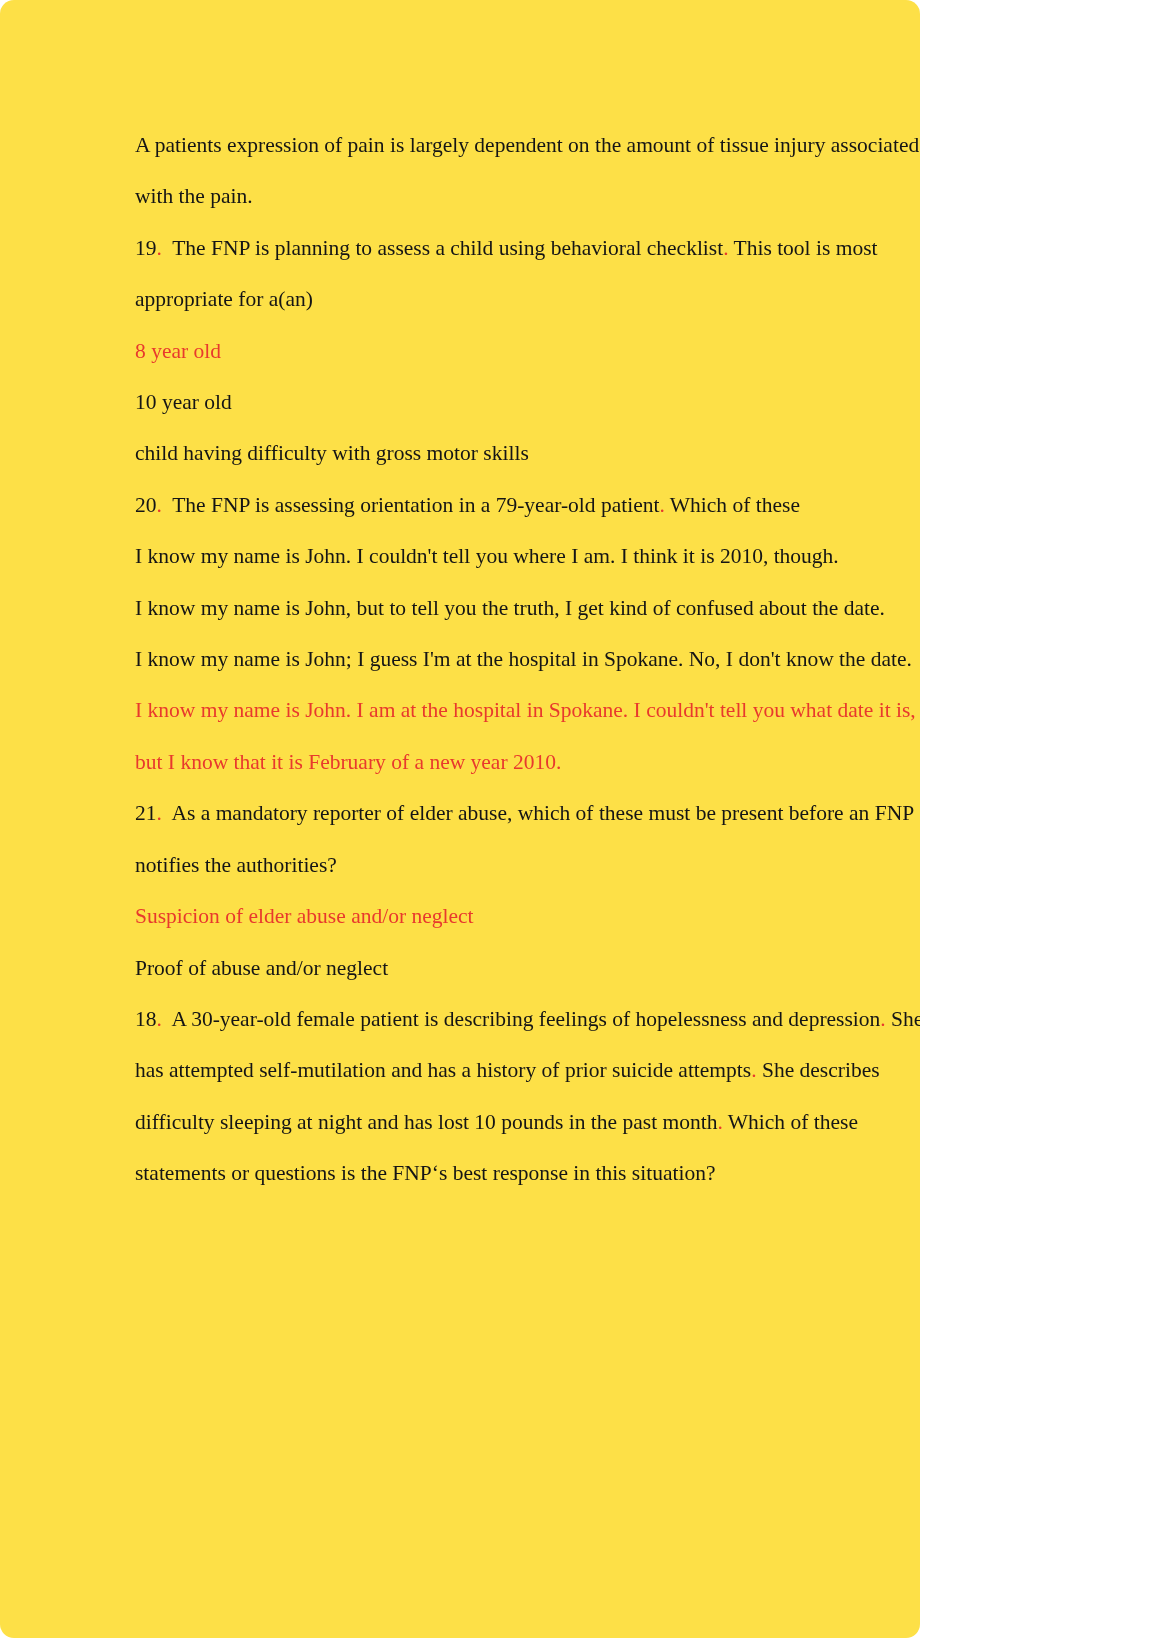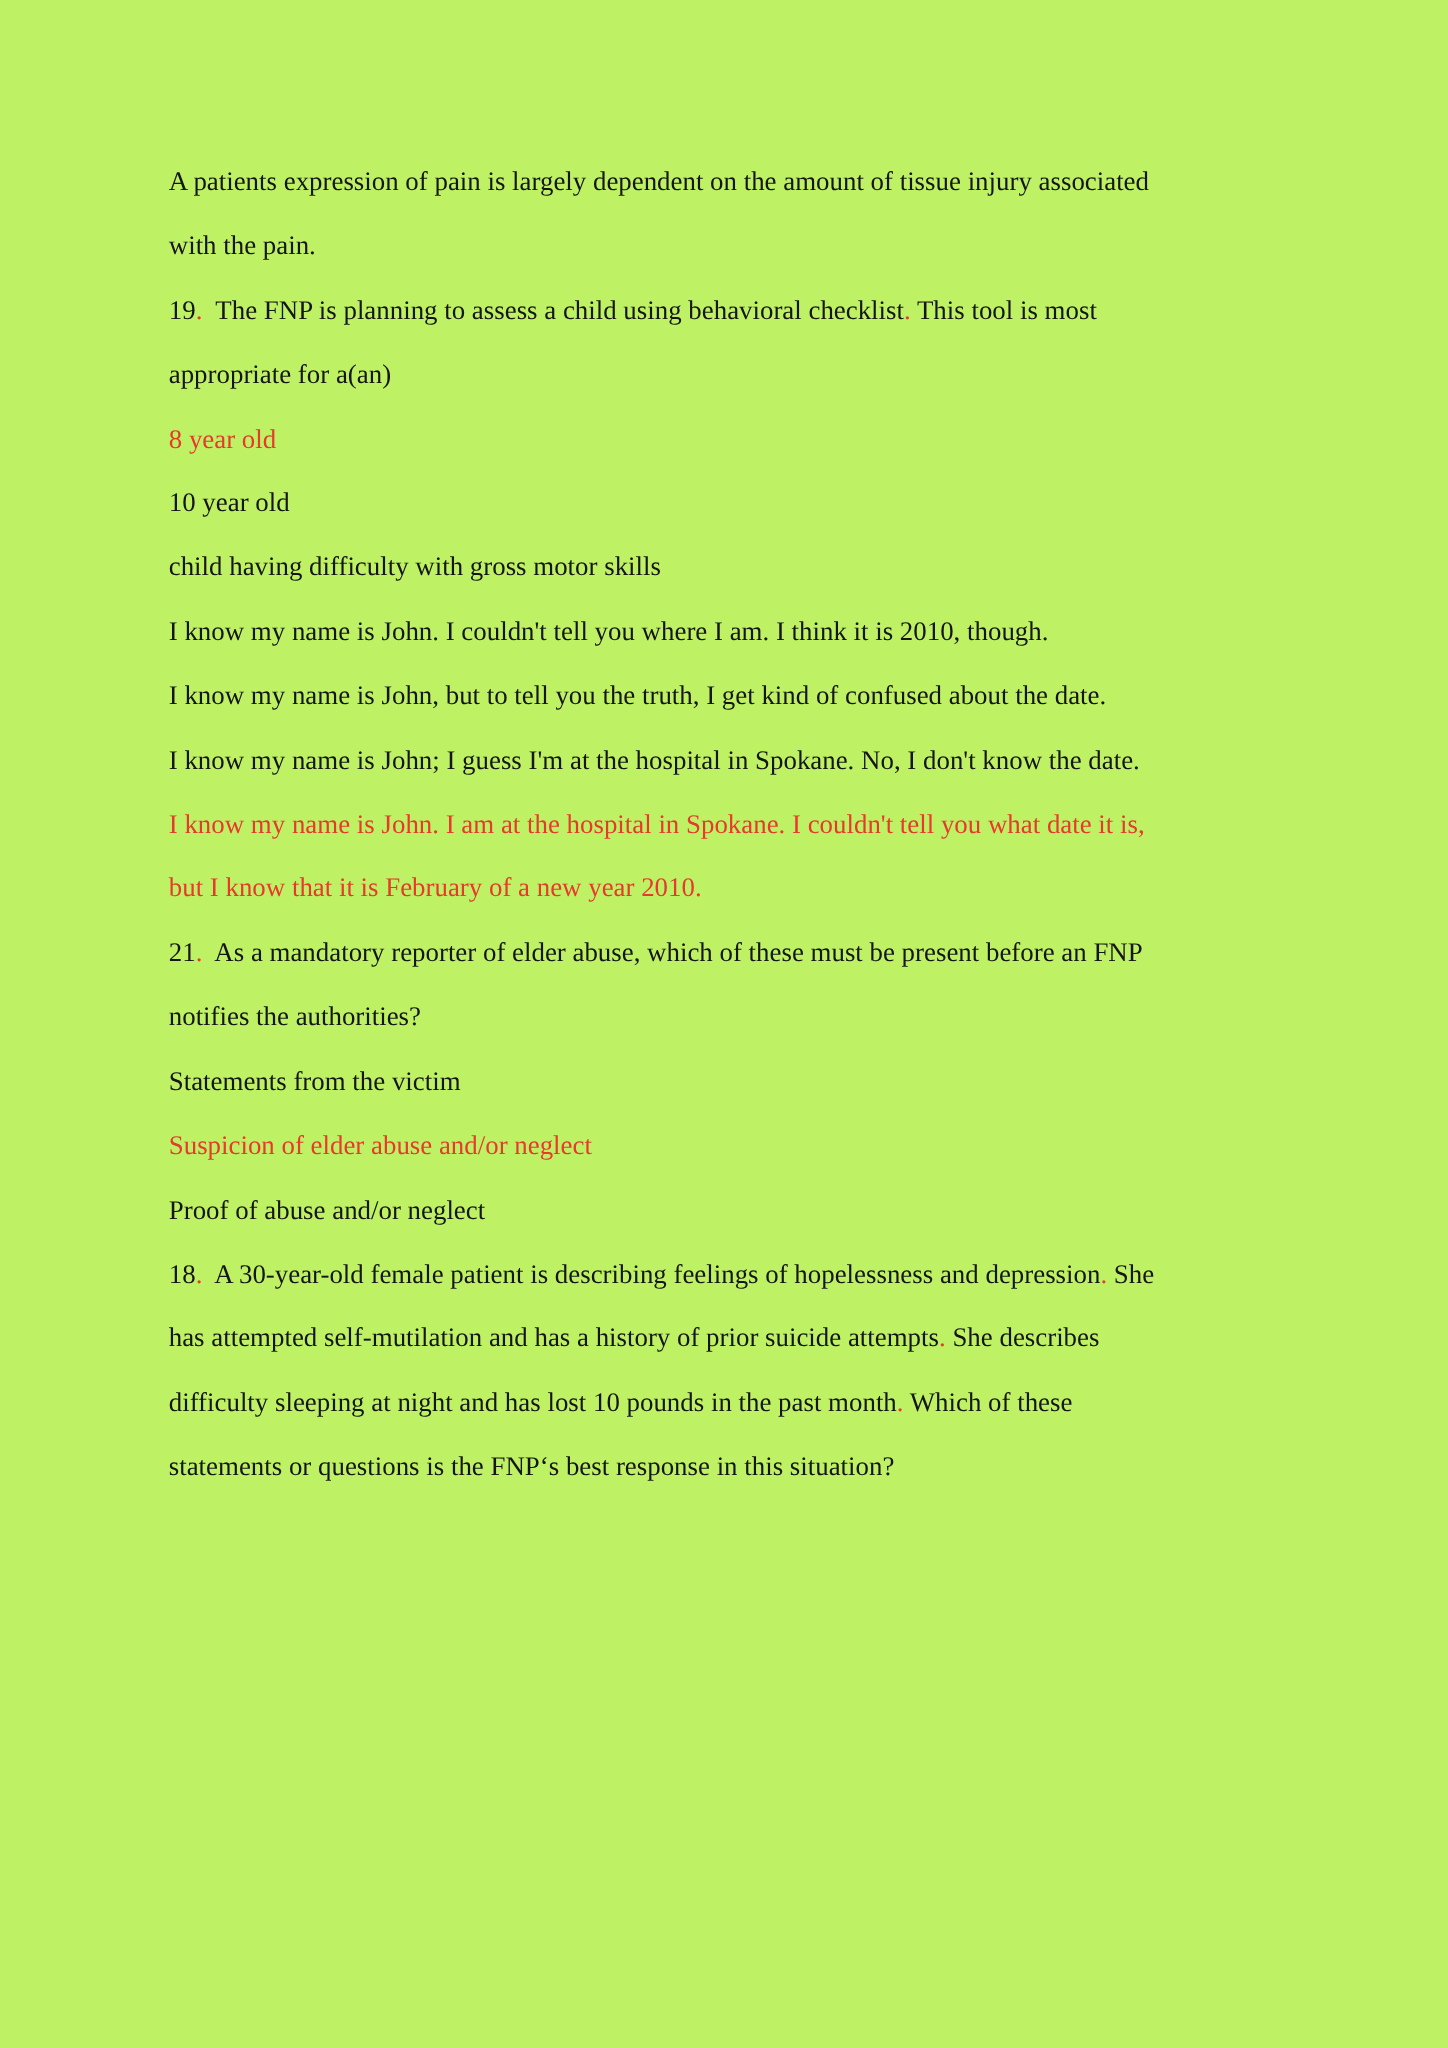--- a/index.html
+++ b/index.html
@@ -2,25 +2,26 @@
 <html><head>
 <meta charset="utf-8">
 <style>
   html, body {
     margin: 0;
     padding: 0;
     background: #ffffff;
   }
   .page {
     position: relative;
-    width: 1158px;
+    width: 920px;
     height: 1638px;
-    background: #bef264;
+    background: #fde047;
     overflow: hidden;
     font-family: "Liberation Serif", "DejaVu Serif", serif;
+    border-radius: 14px;
   }
   .content {
     position: absolute;
     top: 120px;
     left: 135px;
     right: 118px;
     font-size: 21.5px;
     line-height: 51.4px;
     color: #151515;
   }
@@ -36,28 +37,28 @@
 
 <div class="page">
   <div class="content">
       <div class="line"><span class="run-black">A patients expression of pain is largely dependent on the amount of tissue injury associated</span></div>
       <div class="line"><span class="run-black">with the pain.</span></div>
       <div class="line"><span class="run-black">19</span><span class="run-red">.</span><span class="run-black">  The FNP is planning to assess a child using behavioral checklist</span><span class="run-red">.</span><span class="run-black"> This tool is most</span></div>
       <div class="line"><span class="run-black">appropriate for a(an)</span></div>
       <div class="line"><span class="run-red">8 year old</span></div>
       <div class="line"><span class="run-black">10 year old</span></div>
       <div class="line"><span class="run-black">child having difficulty with gross motor skills</span></div>
+      <div class="line"><span class="run-black">20</span><span class="run-red">.</span><span class="run-black">  The FNP is assessing orientation in a 79-year-old patient</span><span class="run-red">.</span><span class="run-black"> Which of these</span></div>
       <div class="line"><span class="run-black">I know my name is John. I couldn't tell you where I am. I think it is 2010, though.</span></div>
       <div class="line"><span class="run-black">I know my name is John, but to tell you the truth, I get kind of confused about the date.</span></div>
       <div class="line"><span class="run-black">I know my name is John; I guess I'm at the hospital in Spokane. No, I don't know the date.</span></div>
       <div class="line"><span class="run-red">I know my name is John. I am at the hospital in Spokane. I couldn't tell you what date it is,</span></div>
       <div class="line"><span class="run-red">but I know that it is February of a new year 2010.</span></div>
       <div class="line"><span class="run-black">21</span><span class="run-red">.</span><span class="run-black">  As a mandatory reporter of elder abuse, which of these must be present before an FNP</span></div>
       <div class="line"><span class="run-black">notifies the authorities?</span></div>
-      <div class="line"><span class="run-black">Statements from the victim</span></div>
       <div class="line"><span class="run-red">Suspicion of elder abuse and/or neglect</span></div>
       <div class="line"><span class="run-black">Proof of abuse and/or neglect</span></div>
       <div class="line"><span class="run-black">18</span><span class="run-red">.</span><span class="run-black">  A 30-year-old female patient is describing feelings of hopelessness and depression</span><span class="run-red">.</span><span class="run-black"> She</span></div>
       <div class="line"><span class="run-black">has attempted self-mutilation and has a history of prior suicide attempts</span><span class="run-red">.</span><span class="run-black"> She describes</span></div>
       <div class="line"><span class="run-black">difficulty sleeping at night and has lost 10 pounds in the past month</span><span class="run-red">.</span><span class="run-black"> Which of these</span></div>
       <div class="line"><span class="run-black">statements or questions is the FNP‘s best response in this situation?</span></div>
     </div>
 </div>
 
 </body></html>

